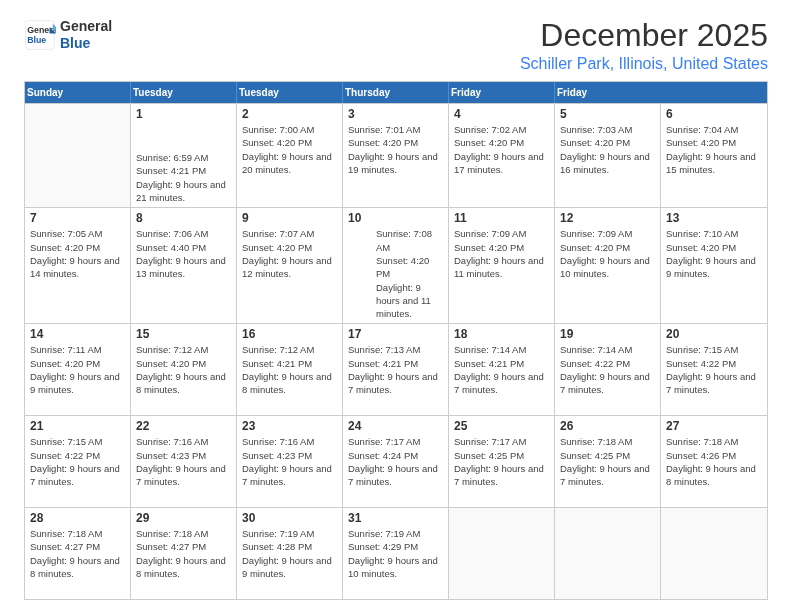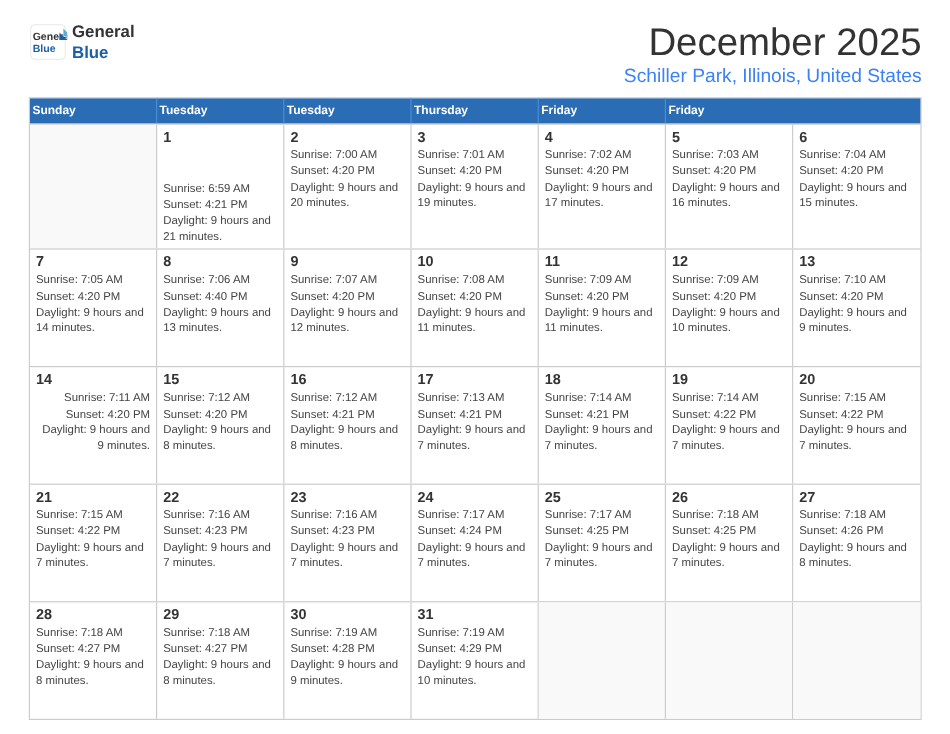--- a/index.html
+++ b/index.html
@@ -193,21 +193,21 @@
 Daylight: 9 hours and 13 minutes.</div>
           </div>
           <div class="cal-cell">
             <div class="day-number">9</div>
             <div class="day-info" style="white-space: pre-line;">Sunrise: 7:07 AM
 Sunset: 4:20 PM
 Daylight: 9 hours and 12 minutes.</div>
           </div>
           <div class="cal-cell">
             <div class="day-number">10</div>
-            <div class="day-info" style="white-space: pre-line;">Sunrise: 7:08 AM
+            <div class="day-info" style="white-space: pre-line; margin-left: 28px;">Sunrise: 7:08 AM
 Sunset: 4:20 PM
 Daylight: 9 hours and 11 minutes.</div>
           </div>
           <div class="cal-cell">
             <div class="day-number">11</div>
             <div class="day-info" style="white-space: pre-line;">Sunrise: 7:09 AM
 Sunset: 4:20 PM
 Daylight: 9 hours and 11 minutes.</div>
           </div>
           <div class="cal-cell">
@@ -219,21 +219,21 @@
           <div class="cal-cell">
             <div class="day-number">13</div>
             <div class="day-info" style="white-space: pre-line;">Sunrise: 7:10 AM
 Sunset: 4:20 PM
 Daylight: 9 hours and 9 minutes.</div>
           </div>
         </div>
         <div class="cal-row">
           <div class="cal-cell">
             <div class="day-number">14</div>
-            <div class="day-info" style="white-space: pre-line; text-align: right;">Sunrise: 7:11 AM
+            <div class="day-info" style="white-space: pre-line;">Sunrise: 7:11 AM
 Sunset: 4:20 PM
 Daylight: 9 hours and 9 minutes.</div>
           </div>
           <div class="cal-cell">
             <div class="day-number">15</div>
             <div class="day-info" style="white-space: pre-line;">Sunrise: 7:12 AM
 Sunset: 4:20 PM
 Daylight: 9 hours and 8 minutes.</div>
           </div>
           <div class="cal-cell">

